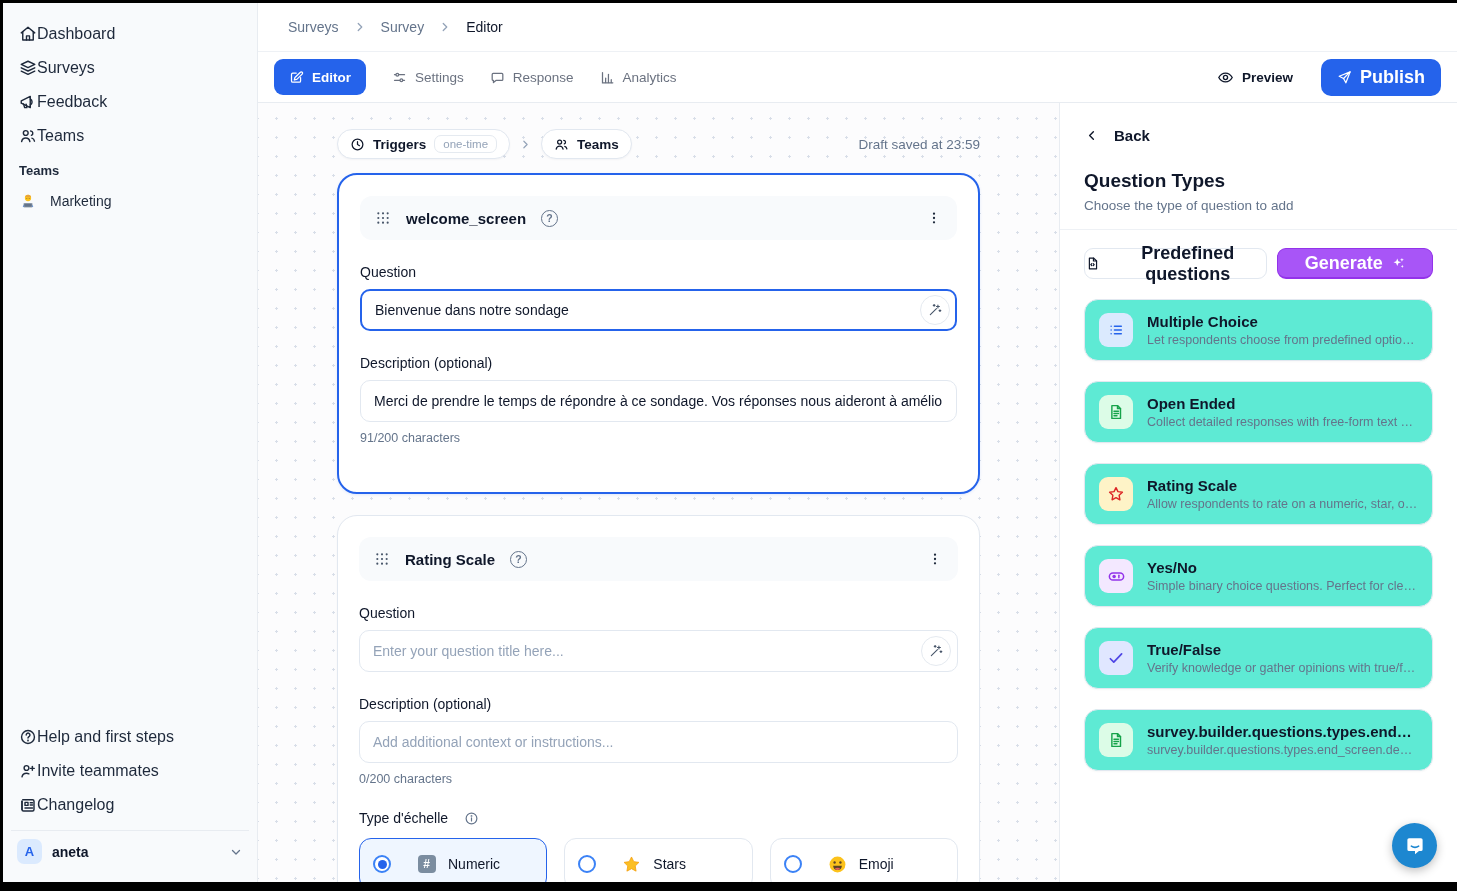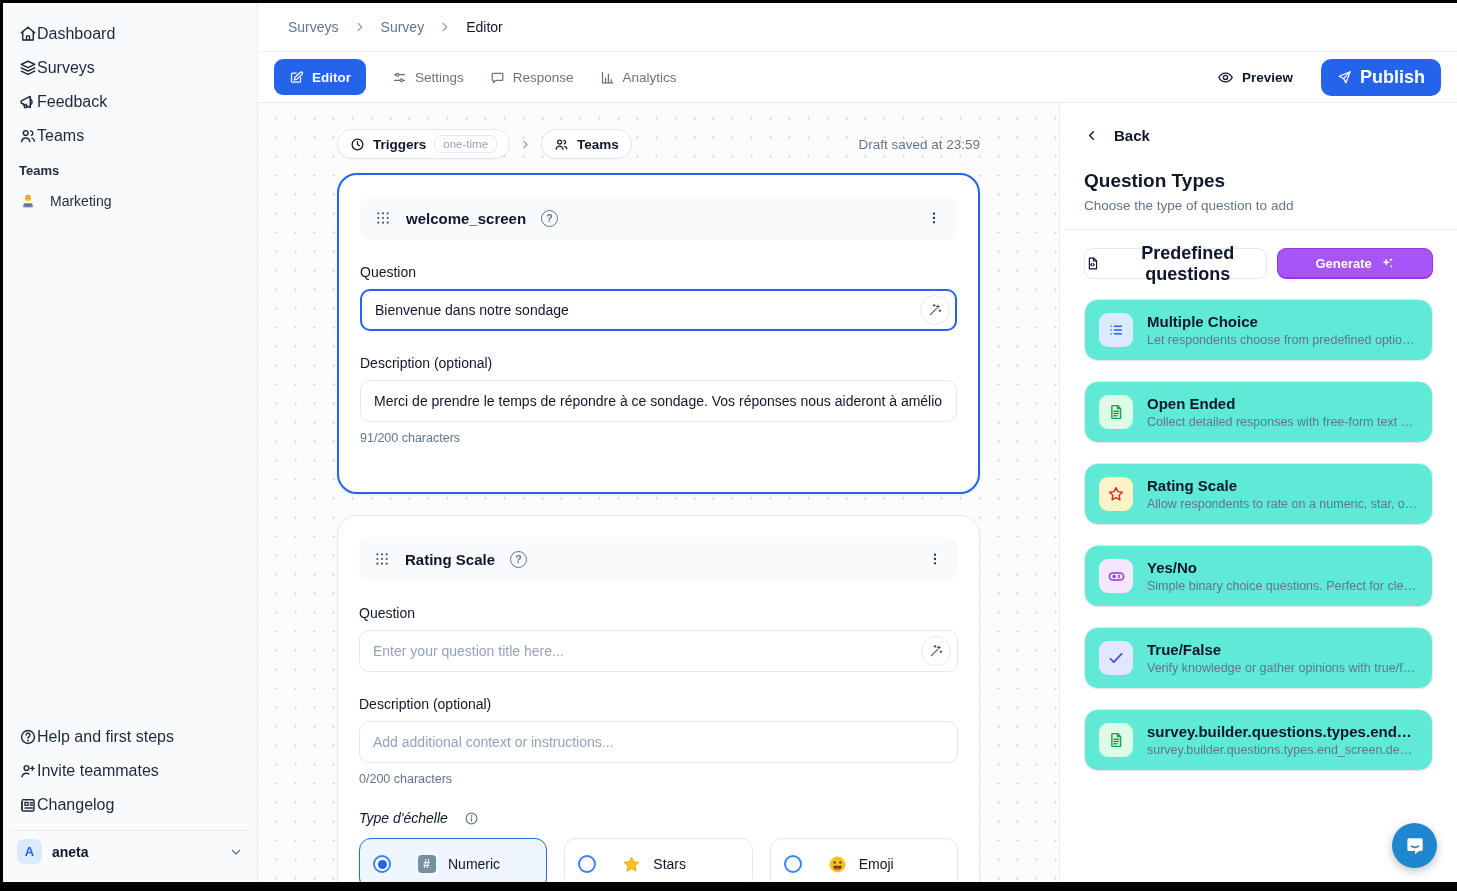--- a/index.html
+++ b/index.html
@@ -77,21 +77,21 @@
 
   
   .panel { width:398px; background:#fff; border-left:1px solid #e8ecf1; flex-shrink:0; padding:0 24px; overflow:hidden; }
   .back-row { display:flex; align-items:center; gap:15px; margin-top:24px; font-size:15px; font-weight:600; color:#0f172a; cursor:pointer; }
   .back-row .ic { color:#0f172a; }
   .panel-title { font-size:19px; font-weight:700; color:#0f172a; margin-top:26px; }
   .panel-sub { font-size:13.5px; color:#64748b; margin-top:6px; }
   .panel-div { border-bottom:1px solid #eef1f5; margin:16px -24px 0 -24px; }
   .panel-btns { display:flex; gap:10px; margin-top:18px; }
   .predef-btn { flex:1.18; display:flex; align-items:center; justify-content:center; gap:9px; height:31px; border:1px solid #e2e8f0; border-radius:9px; background:#fff; font-size:18px; font-weight:600; color:#0f172a; cursor:pointer; }
-  .gen-btn { flex:1; display:flex; align-items:center; justify-content:center; gap:8px; height:31px; border:1px solid #9333ea; border-bottom-width:2px; border-radius:9px; background:#a855f7; font-size:13px; font-weight:600; color:#fff; cursor:pointer; }
+  .gen-btn { flex:1; display:flex; align-items:center; justify-content:center; gap:8px; height:31px; border:1px solid #9333ea; border-bottom-width:2px; border-radius:9px; background:#a855f7; font-size:18px; font-weight:600; color:#fff; cursor:pointer; }
   .qtype { display:flex; align-items:center; gap:14px; height:62px; border:1px solid #e2e8f0; border-radius:14px; background:#5eead4; padding:18px 14px; margin-top:20px; cursor:pointer; box-shadow:0 1px 2px rgba(15,23,42,.03); }
   .qtype:first-of-type { margin-top:26px; }
   .qtype-ic { width:34px; height:34px; border-radius:9px; display:flex; align-items:center; justify-content:center; flex-shrink:0; }
   .qtype-body { min-width:0; }
   .qtype-title { font-size:15px; font-weight:600; color:#0f172a; white-space:nowrap; overflow:hidden; text-overflow:ellipsis; }
   .qtype-desc { font-size:12.5px; color:#64748b; margin-top:3px; white-space:nowrap; overflow:hidden; text-overflow:ellipsis; }
   .ic-blue { background:#dbeafe; color:#2563eb; }
   .ic-green { background:#dcfce7; color:#16a34a; }
   .ic-amber { background:#fef3c7; color:#d97706; }
   .ic-purple { background:#f3e8ff; color:#9333ea; }
@@ -421,21 +421,21 @@
                       <path d="M9 4h3"></path>
                     </svg>
                 </span>
               </button>
             </div>
             <div class="f-label">Description (optional)</div>
             <div class="inp-wrap">
               <input class="inp" style="padding-right: 13px;" type="text" placeholder="Add additional context or instructions...">
             </div>
             <div class="char-count">0/200 characters</div>
-            <div class="f-label" style="display:flex;align-items:center;gap:16px;font-style:italic;">
+            <div class="f-label" style="display:flex;align-items:center;gap:16px;">
               <span>Type d'échelle</span>
               <span class="ic" style="color:#64748b">
                 <svg width="15" height="15" viewBox="0 0 24 24" fill="none" stroke="currentColor" stroke-width="1.9" stroke-linecap="round">
                     <circle cx="12" cy="12" r="8.6"></circle>
                     <path d="M12 11v5"></path>
                     <circle cx="12" cy="7.8" r=".5" fill="currentColor"></circle>
                   </svg>
               </span>
             </div>
             <div class="scale-row">

